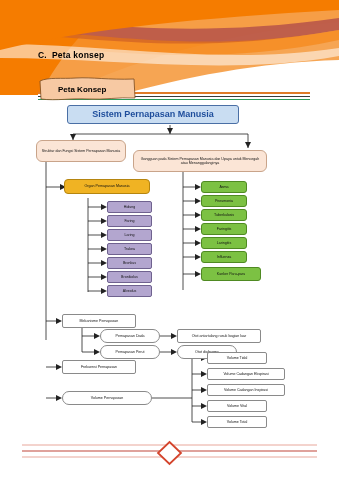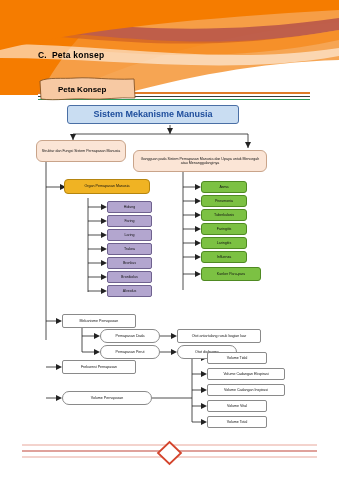--- a/index.html
+++ b/index.html
@@ -202,21 +202,21 @@
         <polygon points="62,267 56,264 56,270"></polygon>
         <polygon points="62,298 56,295 56,301"></polygon>
         <polygon points="207,258 201,255 201,261"></polygon>
         <polygon points="207,274 201,271 201,277"></polygon>
         <polygon points="207,290 201,287 201,293"></polygon>
         <polygon points="207,306 201,303 201,309"></polygon>
         <polygon points="207,322 201,319 201,325"></polygon>
       </g>
     </svg>
 
-    <div class="node n-title" style="left:67px;top:5px;width:172px;height:19px;">Sistem Mekanisme Manusia</div>
+    <div class="node n-title" style="left:67px;top:5px;width:172px;height:19px;">Sistem Pernapasan Manusia</div>
 
     <div class="node n-peach" style="left:36px;top:40px;width:90px;height:22px;padding:0 4px;">Struktur dan Fungsi Sistem Pernapasan Manusia</div>
 
     <div class="node n-peach" style="left:133px;top:50px;width:134px;height:22px;padding:0 4px;">Gangguan pada Sistem Pernapasan Manusia dan Upaya untuk Mencegah atau Menanggulanginya</div>
 
     <div class="node n-orange" style="left:64px;top:79px;width:86px;height:15px;padding:0 3px;">Organ Pernapasan Manusia</div>
 
     <div class="node n-purple" style="left:107px;top:101px;width:45px;height:12px;">Hidung</div>
     <div class="node n-purple" style="left:107px;top:115px;width:45px;height:12px;">Faring</div>
     <div class="node n-purple" style="left:107px;top:129px;width:45px;height:12px;">Laring</div>

